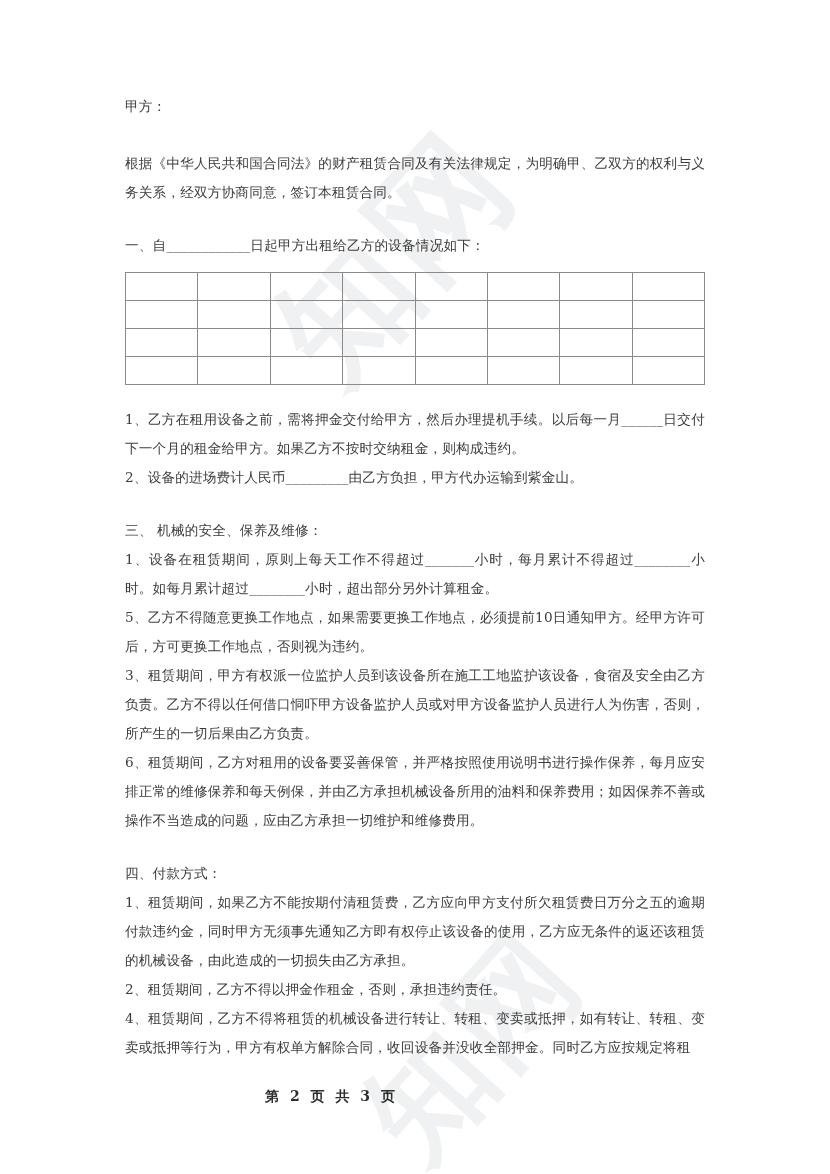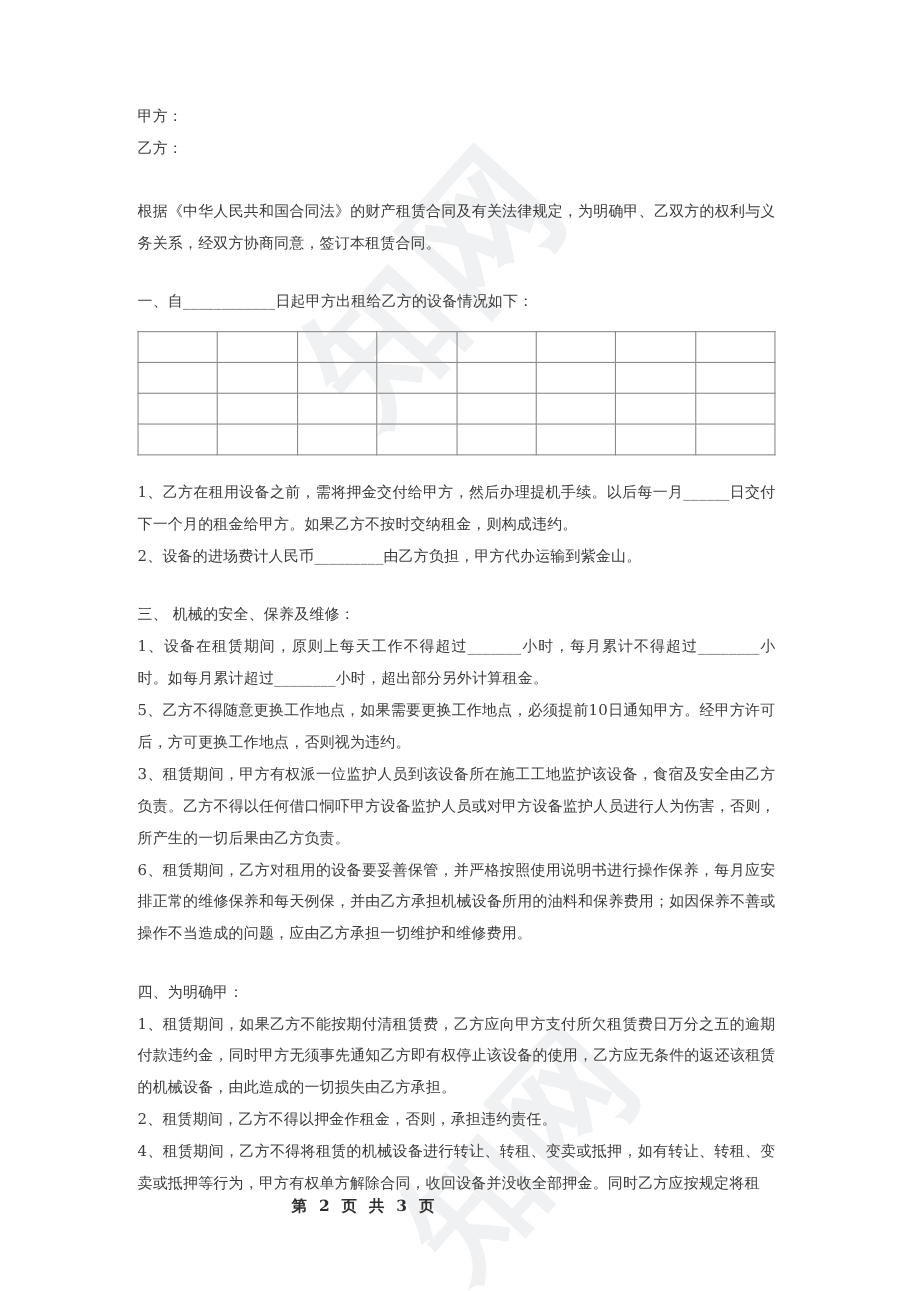--- a/index.html
+++ b/index.html
@@ -103,21 +103,20 @@
 <body>
 
 <div class="page">
 
   <div class="watermark watermark-main">知网</div>
   <div class="watermark watermark-bottom">知网</div>
 
   <div class="content">
 
     <p class="line para">甲方：</p>
-    <p class="line para">乙方：</p>
 
     <div class="gap-28"></div>
 
     <p class="line para">根据《中华人民共和国合同法》的财产租赁合同及有关法律规定，为明确甲、乙双方的权利与义务关系，经双方协商同意，签订本租赁合同。</p>
 
     <div class="gap-24"></div>
 
     <p class="line para">一、自____________日起甲方出租给乙方的设备情况如下：</p>
 
     <div class="gap-12"></div>
@@ -175,21 +174,21 @@
     <div class="gap-24"></div>
 
     <p class="line para">三、 机械的安全、保养及维修：</p>
     <p class="line para">1、设备在租赁期间，原则上每天工作不得超过_______小时，每月累计不得超过________小时。如每月累计超过________小时，超出部分另外计算租金。</p>
     <p class="line para">5、乙方不得随意更换工作地点，如果需要更换工作地点，必须提前10日通知甲方。经甲方许可后，方可更换工作地点，否则视为违约。</p>
     <p class="line para">3、租赁期间，甲方有权派一位监护人员到该设备所在施工工地监护该设备，食宿及安全由乙方负责。乙方不得以任何借口恫吓甲方设备监护人员或对甲方设备监护人员进行人为伤害，否则，所产生的一切后果由乙方负责。</p>
     <p class="line para">6、租赁期间，乙方对租用的设备要妥善保管，并严格按照使用说明书进行操作保养，每月应安排正常的维修保养和每天例保，并由乙方承担机械设备所用的油料和保养费用；如因保养不善或操作不当造成的问题，应由乙方承担一切维护和维修费用。</p>
 
     <div class="gap-24"></div>
 
-    <p class="line para">四、为明确甲：</p>
+    <p class="line para">四、付款方式：</p>
     <p class="line para">1、租赁期间，如果乙方不能按期付清租赁费，乙方应向甲方支付所欠租赁费日万分之五的逾期付款违约金，同时甲方无须事先通知乙方即有权停止该设备的使用，乙方应无条件的返还该租赁的机械设备，由此造成的一切损失由乙方承担。</p>
     <p class="line para">2、租赁期间，乙方不得以押金作租金，否则，承担违约责任。</p>
     <p class="line para">4、租赁期间，乙方不得将租赁的机械设备进行转让、转租、变卖或抵押，如有转让、转租、变卖或抵押等行为，甲方有权单方解除合同，收回设备并没收全部押金。同时乙方应按规定将租</p>
 
   </div>
 
   <div class="footer">第 2 页 共 3 页</div>
 
 </div>
 

